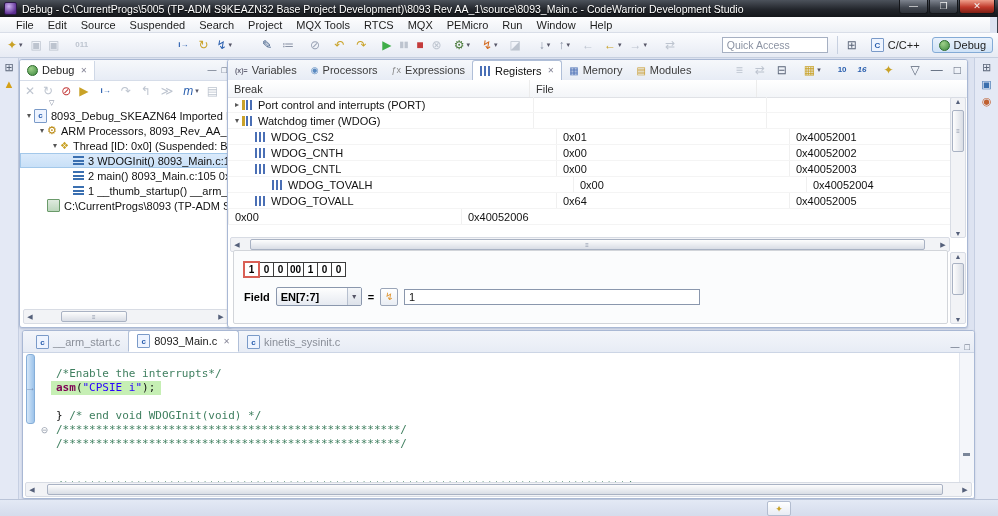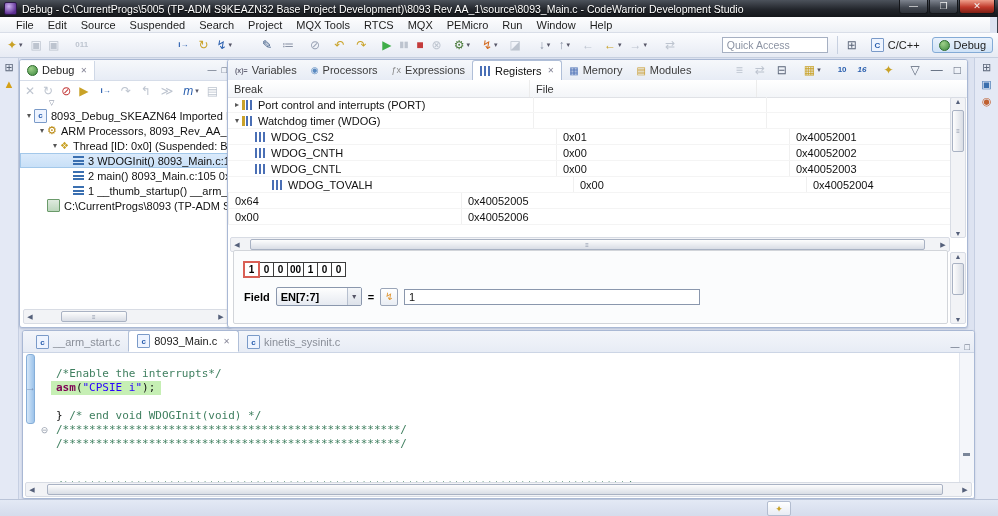--- a/index.html
+++ b/index.html
@@ -499,20 +499,24 @@
           </div>
           <div class="reg-row">
             <div class="rc name" style="padding-left: 44px;">
               <span class="icn ic-reg"></span>
               <span class="tree-label">WDOG_TOVALH</span>
             </div>
             <div class="rc value">0x00</div>
             <div class="rc loc">0x40052004</div>
           </div>
           <div class="reg-row">
+            <div class="rc name" style="padding-left: 27px;">
+              <span class="icn ic-reg"></span>
+              <span class="tree-label">WDOG_TOVALL</span>
+            </div>
             <div class="rc value">0x64</div>
             <div class="rc loc">0x40052005</div>
           </div>
           <div class="reg-row">
             <div class="rc value">0x00</div>
             <div class="rc loc">0x40052006</div>
           </div>
         </div>
       <div class="vscroll" id="reg-vscroll">
         <span class="v-up">▲</span>

